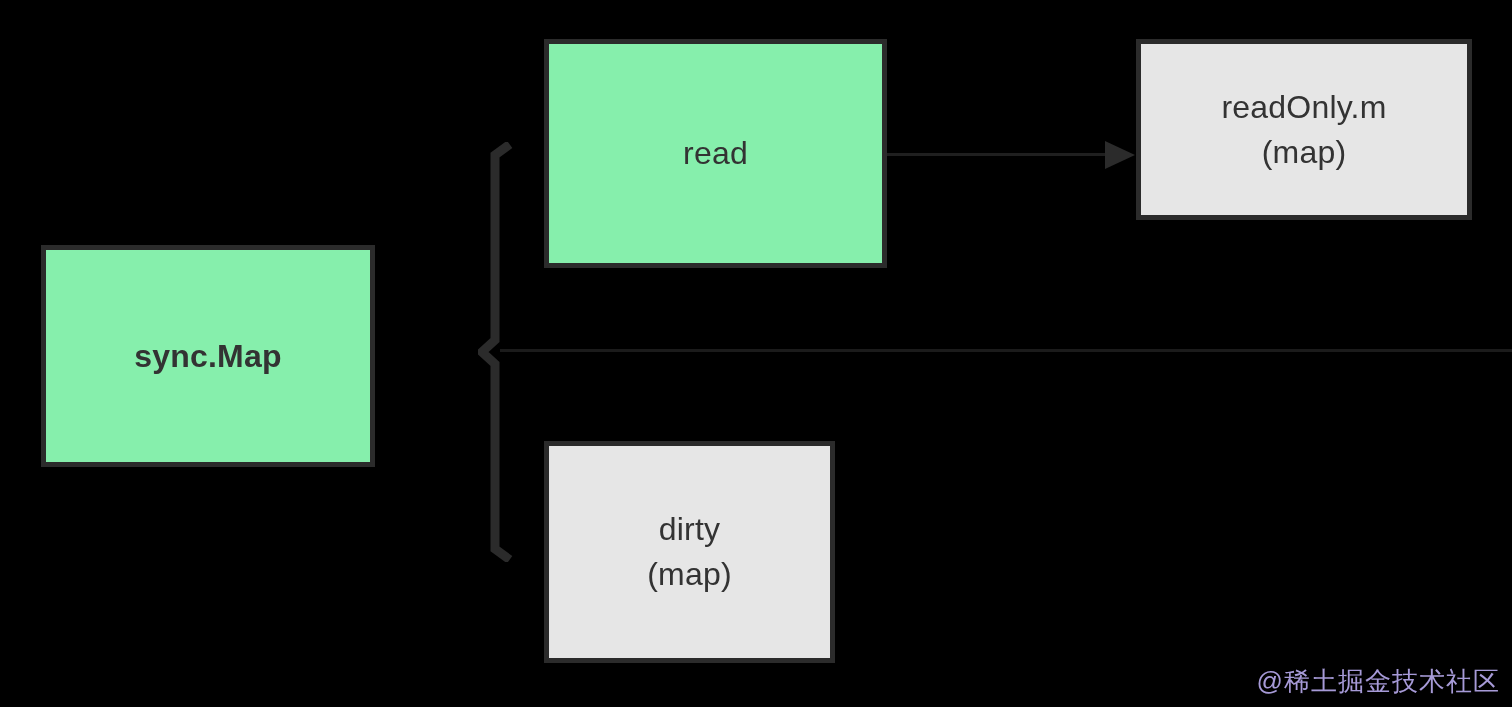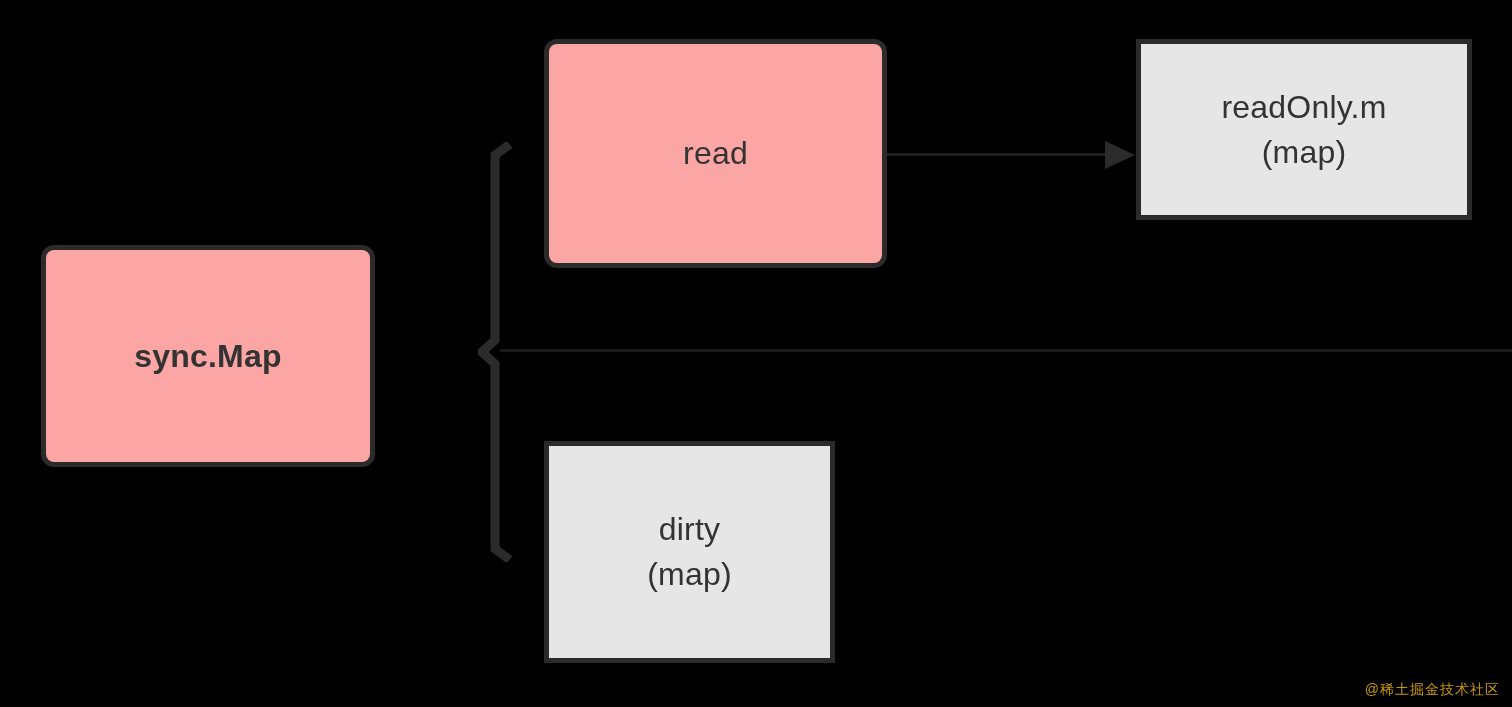--- a/index.html
+++ b/index.html
@@ -31,21 +31,21 @@
     color: #333333;
     font-size: 32px;
     line-height: 45px;
     letter-spacing: 0.2px;
   }
   .node .line {
     display: block;
     white-space: nowrap;
   }
 
-  .node--white { background: #fca5a5; border-radius: 13px; }
+  .node--white { background: #86efac; }
   .node--gray  { background: #e6e6e6; }
 
   
   #node-syncmap   { left: 41px;   top: 245px; width: 334px; height: 222px; font-weight: bold; }
   #node-read      { left: 544px;  top: 39px;  width: 343px; height: 229px; }
   #node-readonly  { left: 1136px; top: 39px;  width: 336px; height: 181px; justify-content: center; }
   #node-dirty     { left: 544px;  top: 441px; width: 291px; height: 222px; }
 
   
   .brace {
@@ -86,22 +86,22 @@
     border-top: 14px solid transparent;
     border-bottom: 14px solid transparent;
     border-left: 30px solid #2b2b2b;
   }
 
   
   #watermark {
     position: absolute;
     right: 12px;
     bottom: 8px;
-    color: #eab308;
-    font-size: 14px;
+    color: #c4b5fd;
+    font-size: 26px;
     letter-spacing: 1px;
     opacity: 0.85;
     white-space: nowrap;
   }
 </style>
 </head>
 <body>
 
 <div id="canvas">
 

